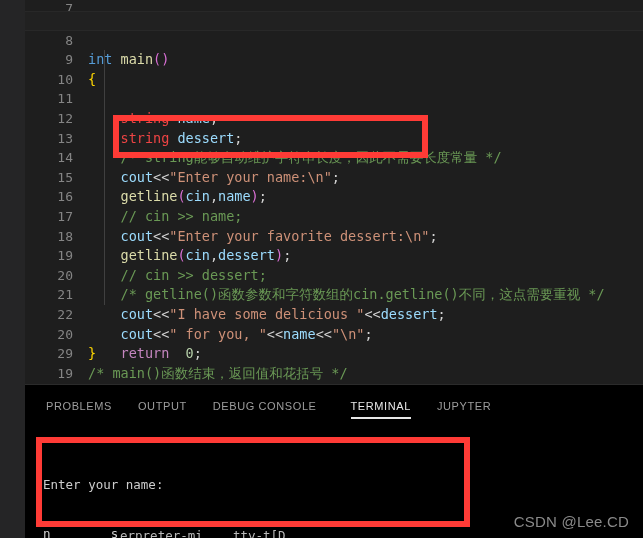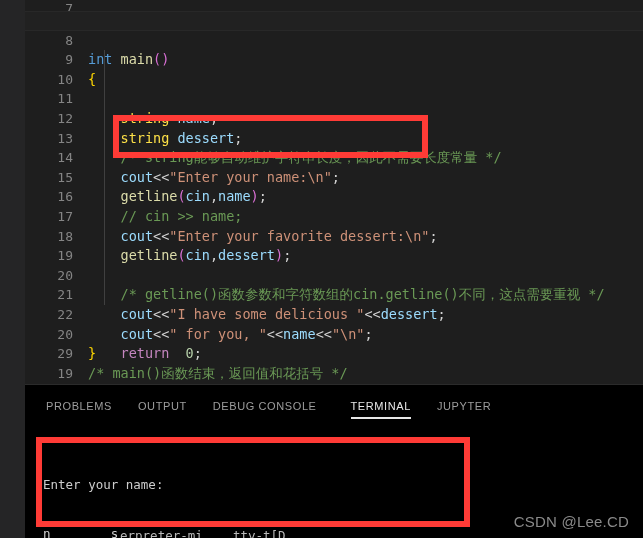--- a/index.html
+++ b/index.html
@@ -63,21 +63,21 @@
     position: absolute;
     left: 79px;
     top: 0;
     width: 1px;
     height: 19.6px;
     background: #404040;
   }
 
   
   .kw      { color: #569cd6; }   
-  .type    { color: #fde047; }   
+  .type    { color: #ef4444; }   
   .fn      { color: #dcdcaa; }   
   .var     { color: #9cdcfe; }   
   .str     { color: #ce9178; }   
   .cmt     { color: #6a9955; }   
   .num     { color: #b5cea8; }   
   .ctl     { color: #c586c0; }   
   .punct   { color: #d4d4d4; }
   .brace-y { color: #ffd700; }
   .paren-v { color: #da70d6; }
   .op      { color: #d4d4d4; }
@@ -247,20 +247,21 @@
 
   <div class="code-line">
     <span class="lnum">17</span>
     <span class="guide"></span>
     <span class="ltext">    <span class="fn">getline</span><span class="paren-v">(</span><span class="var">cin</span><span class="punct">,</span><span class="var">dessert</span><span class="paren-v">)</span><span class="punct">;</span></span>
   </div>
 
   <div class="code-line">
     <span class="lnum">18</span>
     <span class="guide"></span>
+    <span class="ltext cmt">    // cin &gt;&gt; dessert;</span>
   </div>
 
   <div class="code-line">
     <span class="lnum">19</span>
     <span class="guide"></span>
     <span class="ltext cmt">    /* getline()函数参数和字符数组的cin.getline()不同，这点需要重视 */</span>
   </div>
 
   <div class="code-line">
     <span class="lnum">20</span>

